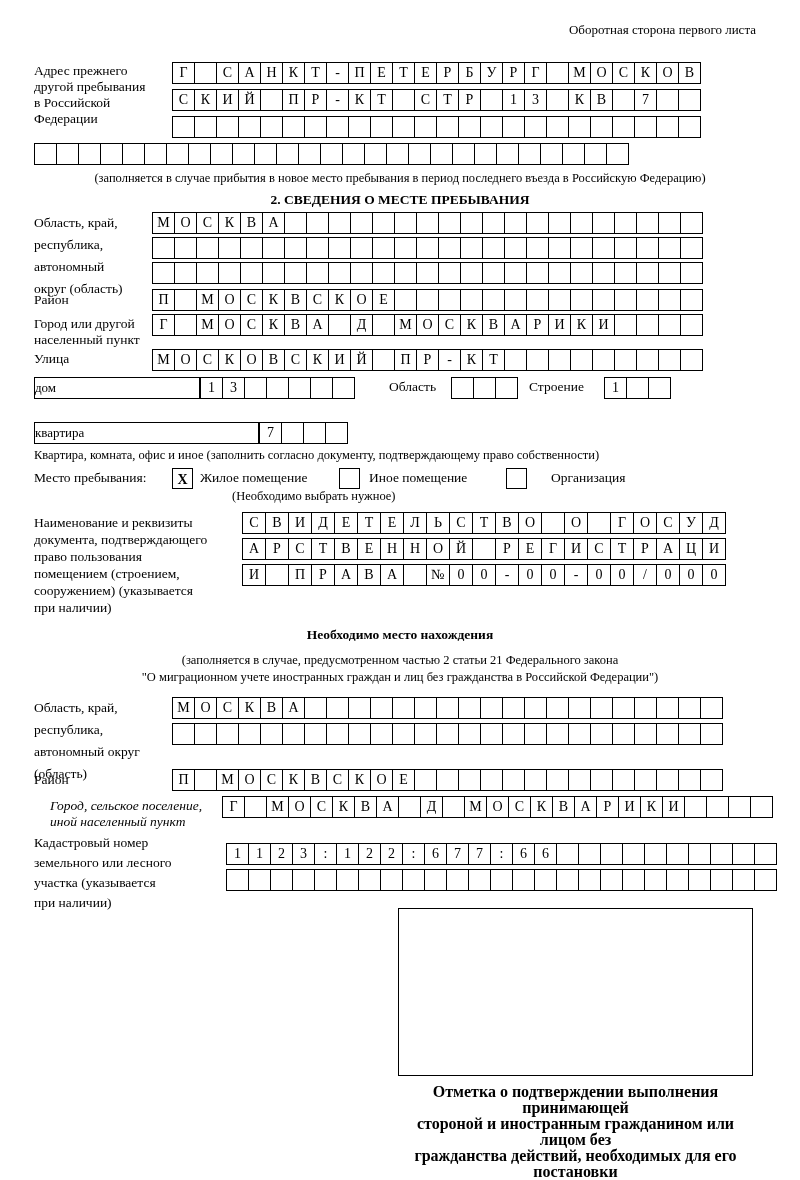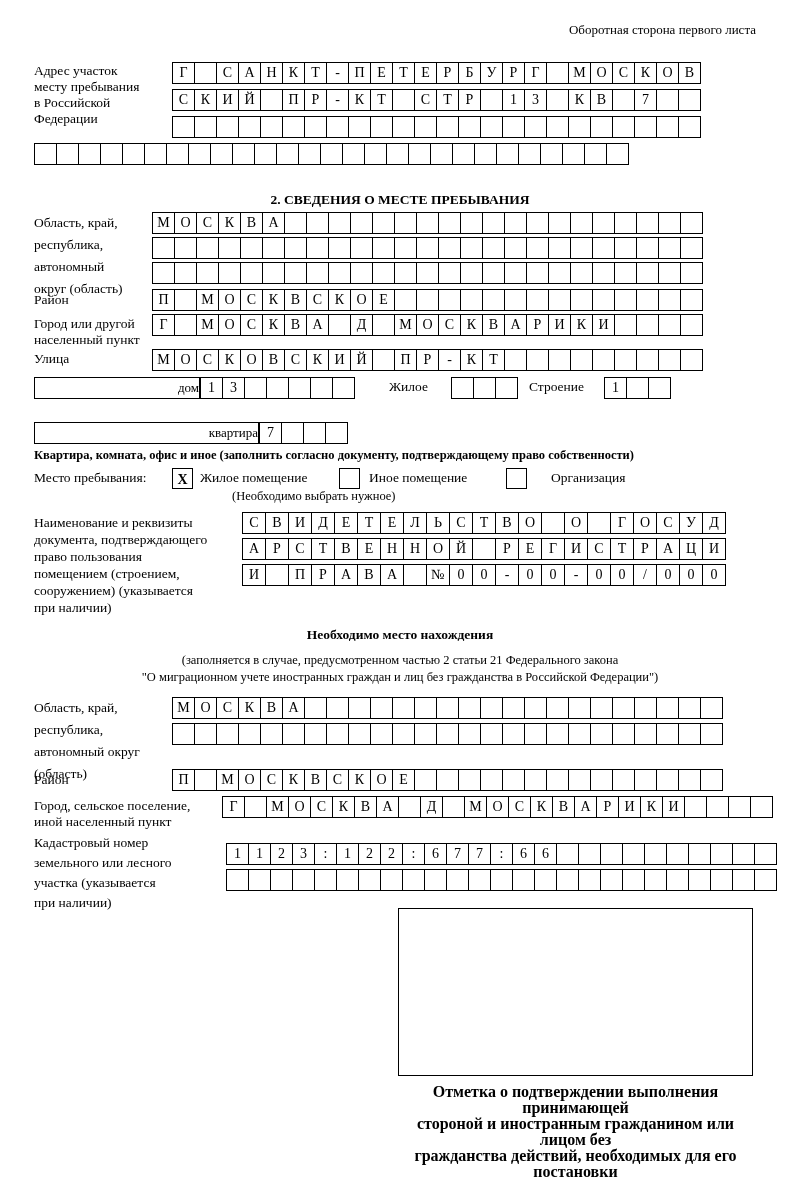--- a/index.html
+++ b/index.html
@@ -36,21 +36,21 @@
   .row{position:absolute;}
 
   .boxline{position:absolute;}
 
   .wide-label-box{
     border:1px solid #000;
     box-sizing:border-box;
     height:22px;
     font-size:13px;
     line-height:20px;
-    text-align:right;
+    text-align:left;
   }
 
   .note{font-size:12.5px;}
   .sect-title{font-weight:bold;font-size:13.5px;}
 
   .bigbox{
     position:absolute;
     border:1px solid #000;
     box-sizing:border-box;
   }
@@ -64,22 +64,22 @@
   .tick{font-size:14px;font-weight:bold;}
 </style>
 </head>
 <body>
 
 <div class="page">
 
   <div class="hdr-right">Оборотная сторона первого листа</div>
 
   <div class="row lbl" style="left:34px;top:63px;width:140px;">
-    <div>Адрес участок</div>
-    <div>месту пребывания</div>
+    <div>Адрес прежнего</div>
+    <div>другой пребывания</div>
     <div>в Российской</div>
     <div>Федерации</div>
   </div>
 
   <div class="row cells" id="prev-row-0" style="left:172px;top:62px;">
       <div class="cell">Г</div>
       <div class="cell"></div>
       <div class="cell">С</div>
       <div class="cell">А</div>
       <div class="cell">Н</div>
@@ -178,20 +178,21 @@
       <div class="cell"></div>
       <div class="cell"></div>
       <div class="cell"></div>
       <div class="cell"></div>
       <div class="cell"></div>
       <div class="cell"></div>
       <div class="cell"></div>
       <div class="cell"></div>
     </div>
 
+  <div class="row note center" style="left:34px;top:171px;width:732px;">(заполняется в случае прибытия в новое место пребывания в период последнего въезда в Российскую Федерацию)</div>
 
   <div class="row sect-title center" style="left:34px;top:192px;width:732px;">2. СВЕДЕНИЯ О МЕСТЕ ПРЕБЫВАНИЯ</div>
 
   <div class="row lbl" style="left:34px;top:212px;width:145px;line-height:22px;">
     <div>Область, край,</div>
     <div>республика,</div>
     <div>автономный</div>
     <div>округ (область)</div>
   </div>
   <div class="row cells" id="s2-region-0" style="left:152px;top:212px;">
@@ -369,41 +370,41 @@
   <div class="boxline wide-label-box" style="left:34px;top:377px;width:166px;">дом</div>
   <div class="row cells" id="s2-house" style="left:200px;top:377px;">
       <div class="cell">1</div>
       <div class="cell">3</div>
       <div class="cell"></div>
       <div class="cell"></div>
       <div class="cell"></div>
       <div class="cell"></div>
       <div class="cell"></div>
     </div>
-  <div class="row lbl" style="left:389px;top:379px;">Жилое</div>
+  <div class="row lbl" style="left:389px;top:379px;">Область</div>
   <div class="row cells" id="s2-korpus" style="left:451px;top:377px;">
       <div class="cell"></div>
       <div class="cell"></div>
       <div class="cell"></div>
     </div>
   <div class="row lbl" style="left:529px;top:379px;">Строение</div>
   <div class="row cells" id="s2-stroenie" style="left:604px;top:377px;">
       <div class="cell">1</div>
       <div class="cell"></div>
       <div class="cell"></div>
     </div>
 
   <div class="boxline wide-label-box" style="left:34px;top:422px;width:225px;">квартира</div>
   <div class="row cells" id="s2-flat" style="left:259px;top:422px;">
       <div class="cell">7</div>
       <div class="cell"></div>
       <div class="cell"></div>
       <div class="cell"></div>
     </div>
-  <div class="row note" style="left:34px;top:448px;font-weight:bold;">Квартира, комната, офис и иное (заполнить согласно документу, подтверждающему право собственности)</div>
+  <div class="row note" style="left:34px;top:448px;">Квартира, комната, офис и иное (заполнить согласно документу, подтверждающему право собственности)</div>
 
   <div class="row lbl" style="left:34px;top:470px;">Место пребывания:</div>
   <div class="boxline" style="left:172px;top:468px;width:21px;height:21px;border:1px solid #000;box-sizing:border-box;text-align:center;line-height:19px;">
     <span class="tick">Х</span>
   </div>
   <div class="row lbl" style="left:200px;top:470px;">Жилое помещение</div>
   <div class="boxline" style="left:339px;top:468px;width:21px;height:21px;border:1px solid #000;box-sizing:border-box;text-align:center;line-height:19px;">
     <span class="tick"></span>
   </div>
   <div class="row lbl" style="left:369px;top:470px;">Иное помещение</div>
@@ -576,21 +577,21 @@
       <div class="cell"></div>
       <div class="cell"></div>
       <div class="cell"></div>
       <div class="cell"></div>
       <div class="cell"></div>
       <div class="cell"></div>
       <div class="cell"></div>
       <div class="cell"></div>
     </div>
 
-  <div class="row lbl" style="left:34px;top:798px;width:180px;">
+  <div class="row lbl" style="left:50px;top:798px;width:180px;font-style:italic;">
     <div>Город, сельское поселение,</div>
     <div>иной населенный пункт</div>
   </div>
   <div class="row cells" id="al-city" style="left:222px;top:796px;">
       <div class="cell">Г</div>
       <div class="cell"></div>
       <div class="cell">М</div>
       <div class="cell">О</div>
       <div class="cell">С</div>
       <div class="cell">К</div>

